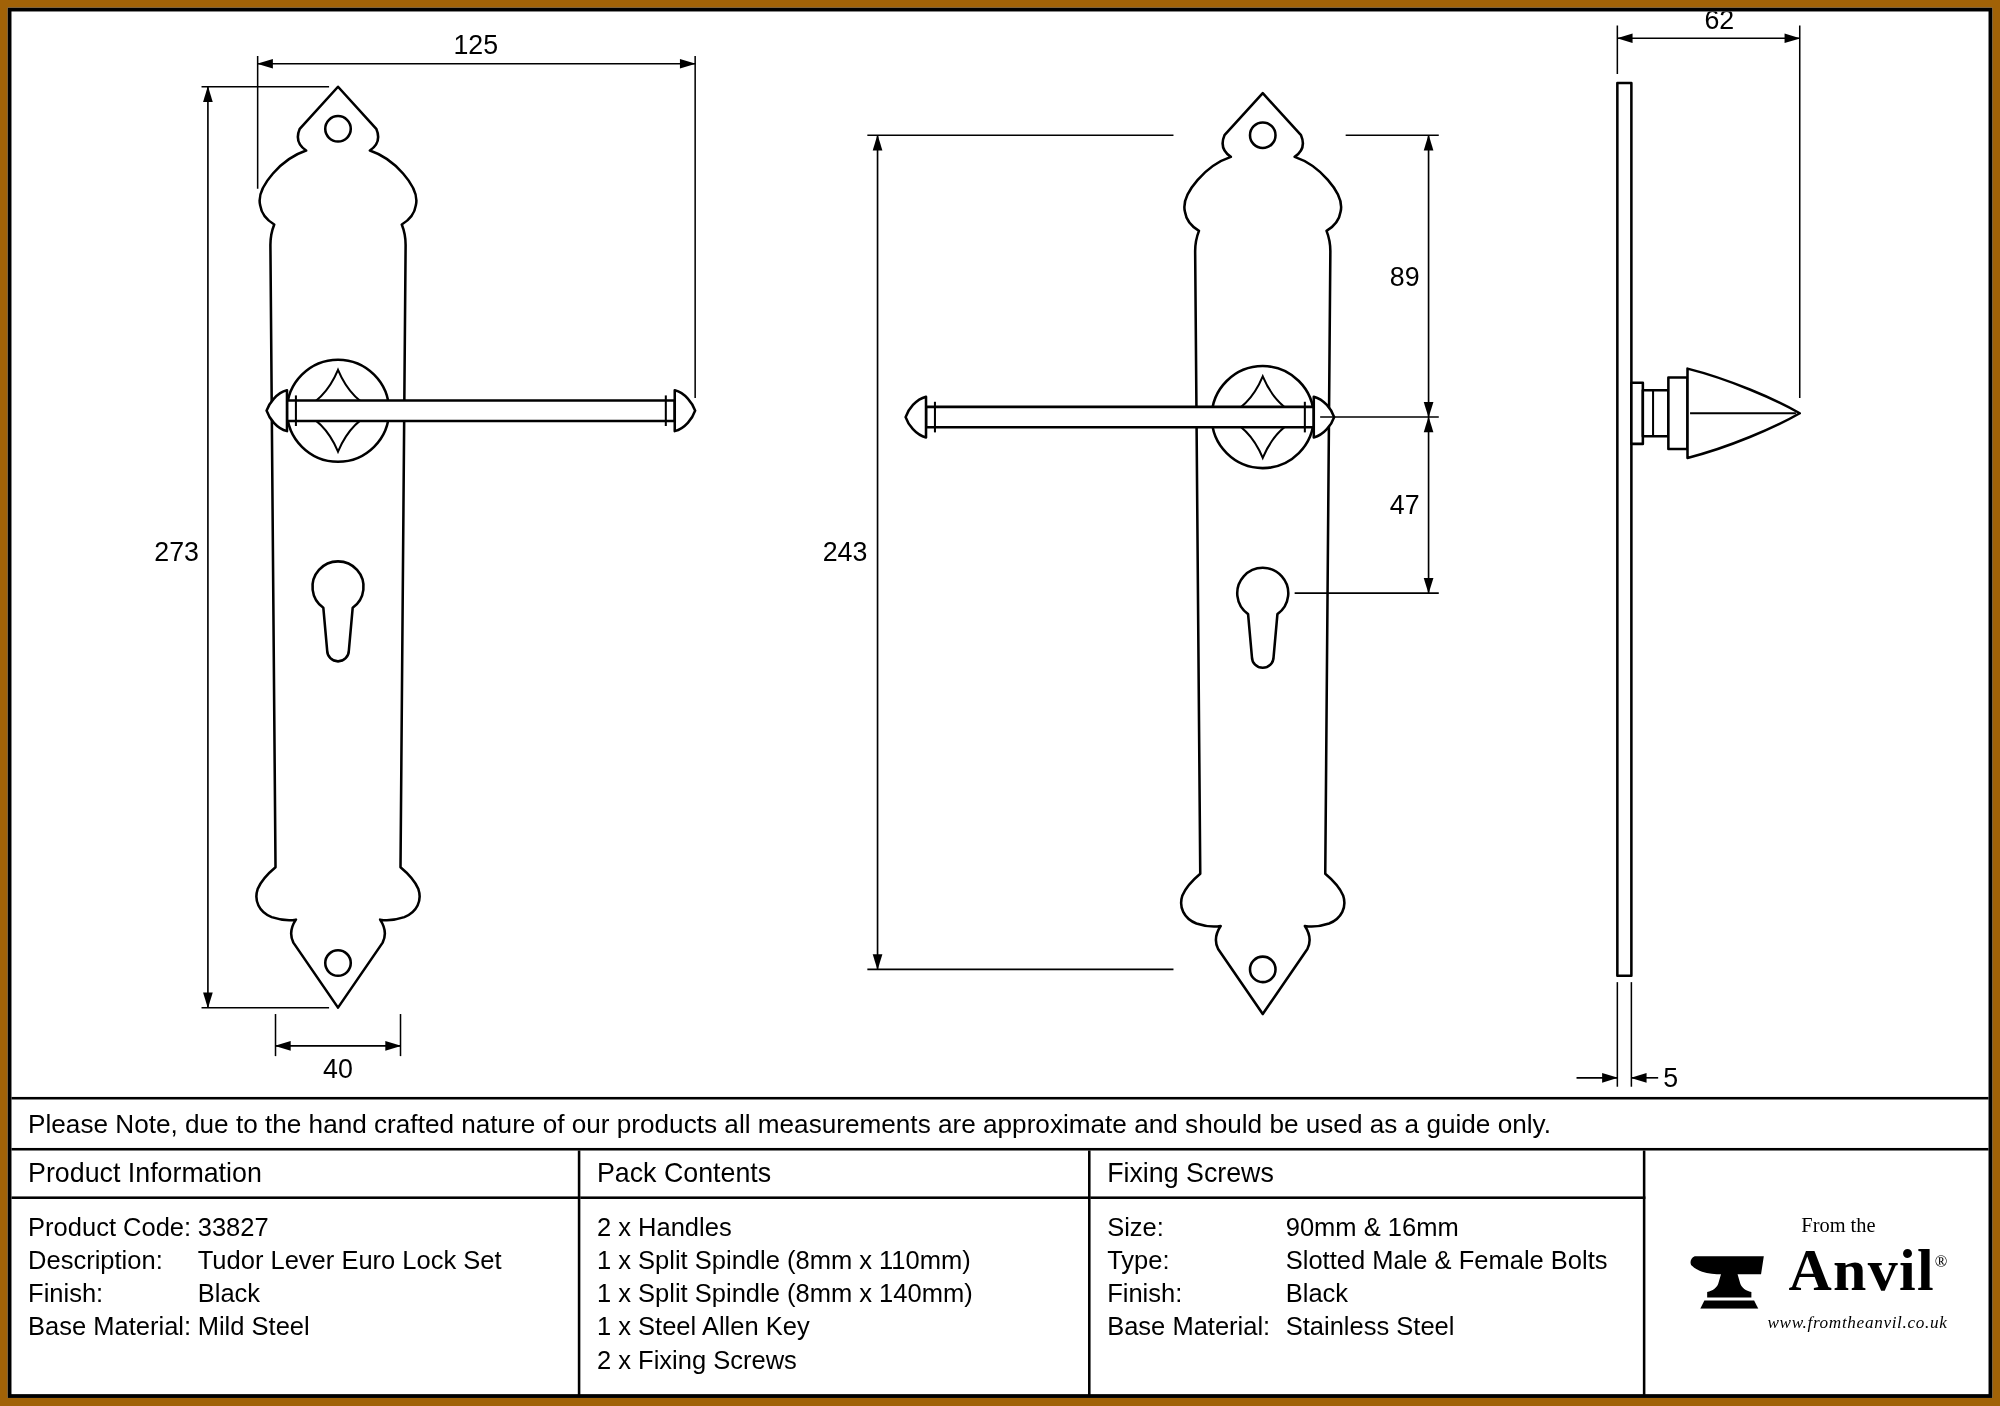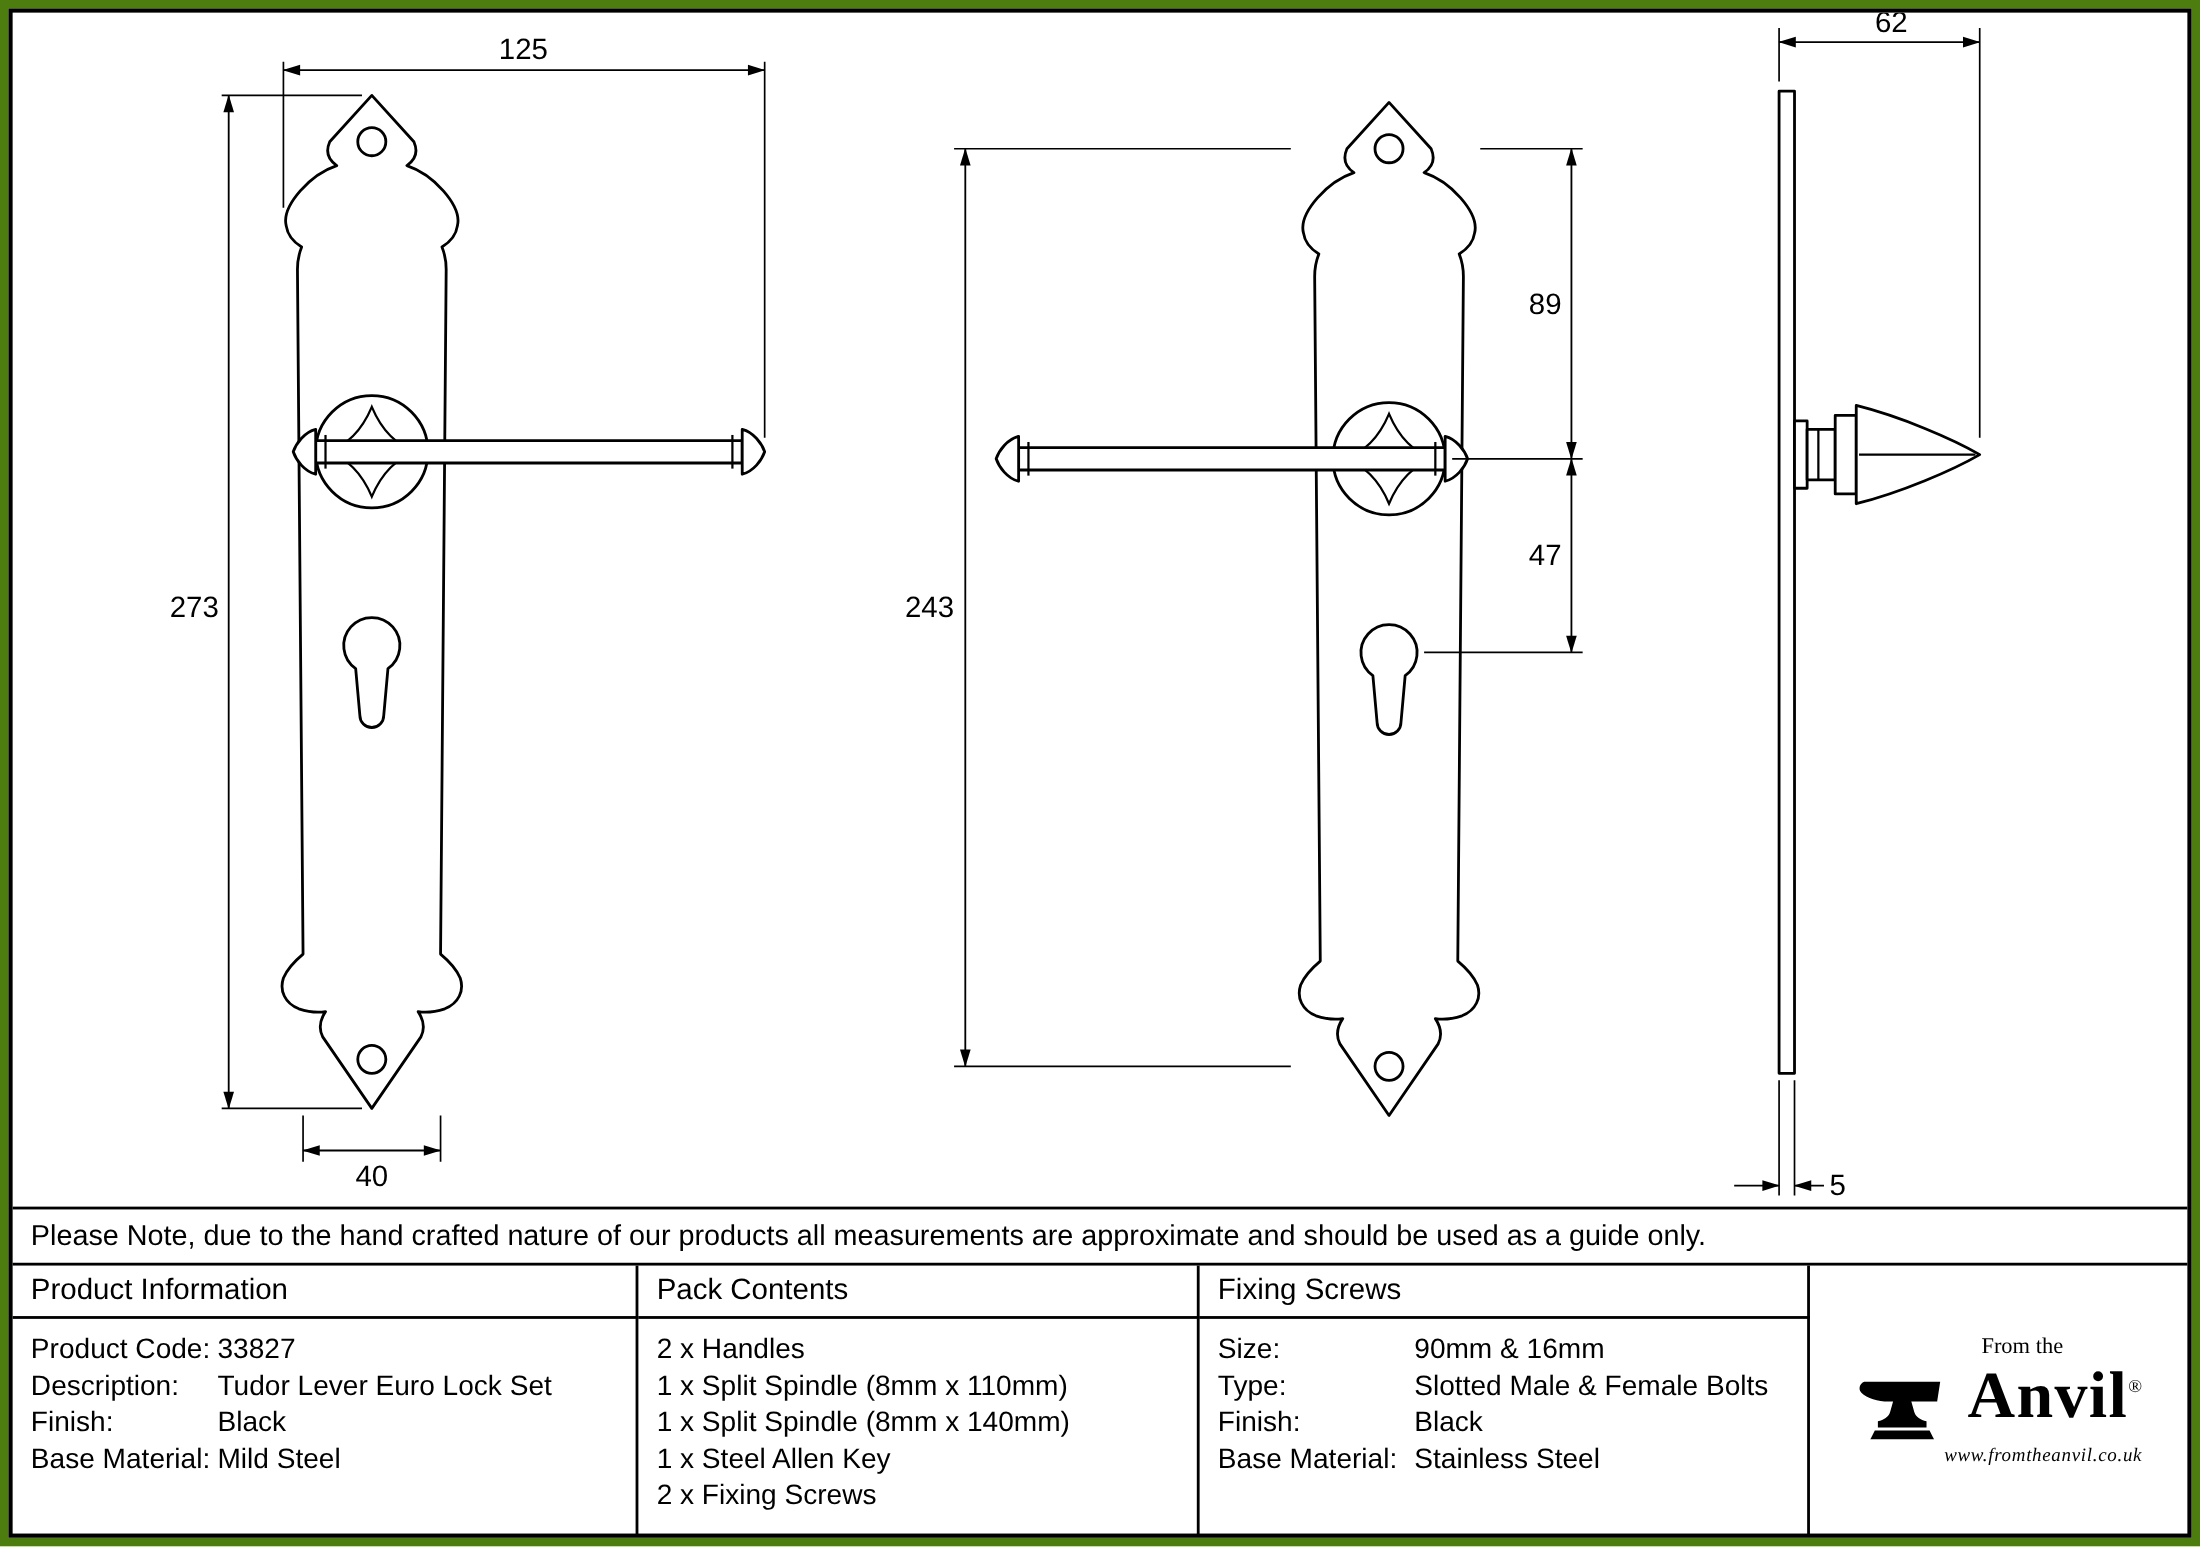--- a/index.html
+++ b/index.html
@@ -1,16 +1,16 @@
 <!DOCTYPE html>
 <html><head>
 <meta charset="utf-8">
 <style>
   html,body { margin:0; padding:0; background:#fff; }
-  .viewport { position:relative; width:2000px; height:1406px; overflow:hidden; background:#4d7c0f;
+  .viewport { position:relative; width:2000px; height:1406px; overflow:hidden; background:#a16207;
               font-family:"Liberation Sans", sans-serif; color:#000; }
   .scalewrap { position:absolute; left:0; top:0; width:1568px; height:1102px;
                transform:scale(1.27551); transform-origin:0 0; }
   .sheet { position:absolute; left:6px; top:6px; width:1550px; height:1084px;
            border:3px solid #000; box-sizing:content-box; background:#fff; }
 
   
   .drawing { display:block; width:1550px; height:851px; }
   .outline { fill:#fff; stroke:#000; stroke-width:2; stroke-linejoin:round; }
   .thin    { fill:none; stroke:#000; stroke-width:1.6; }

